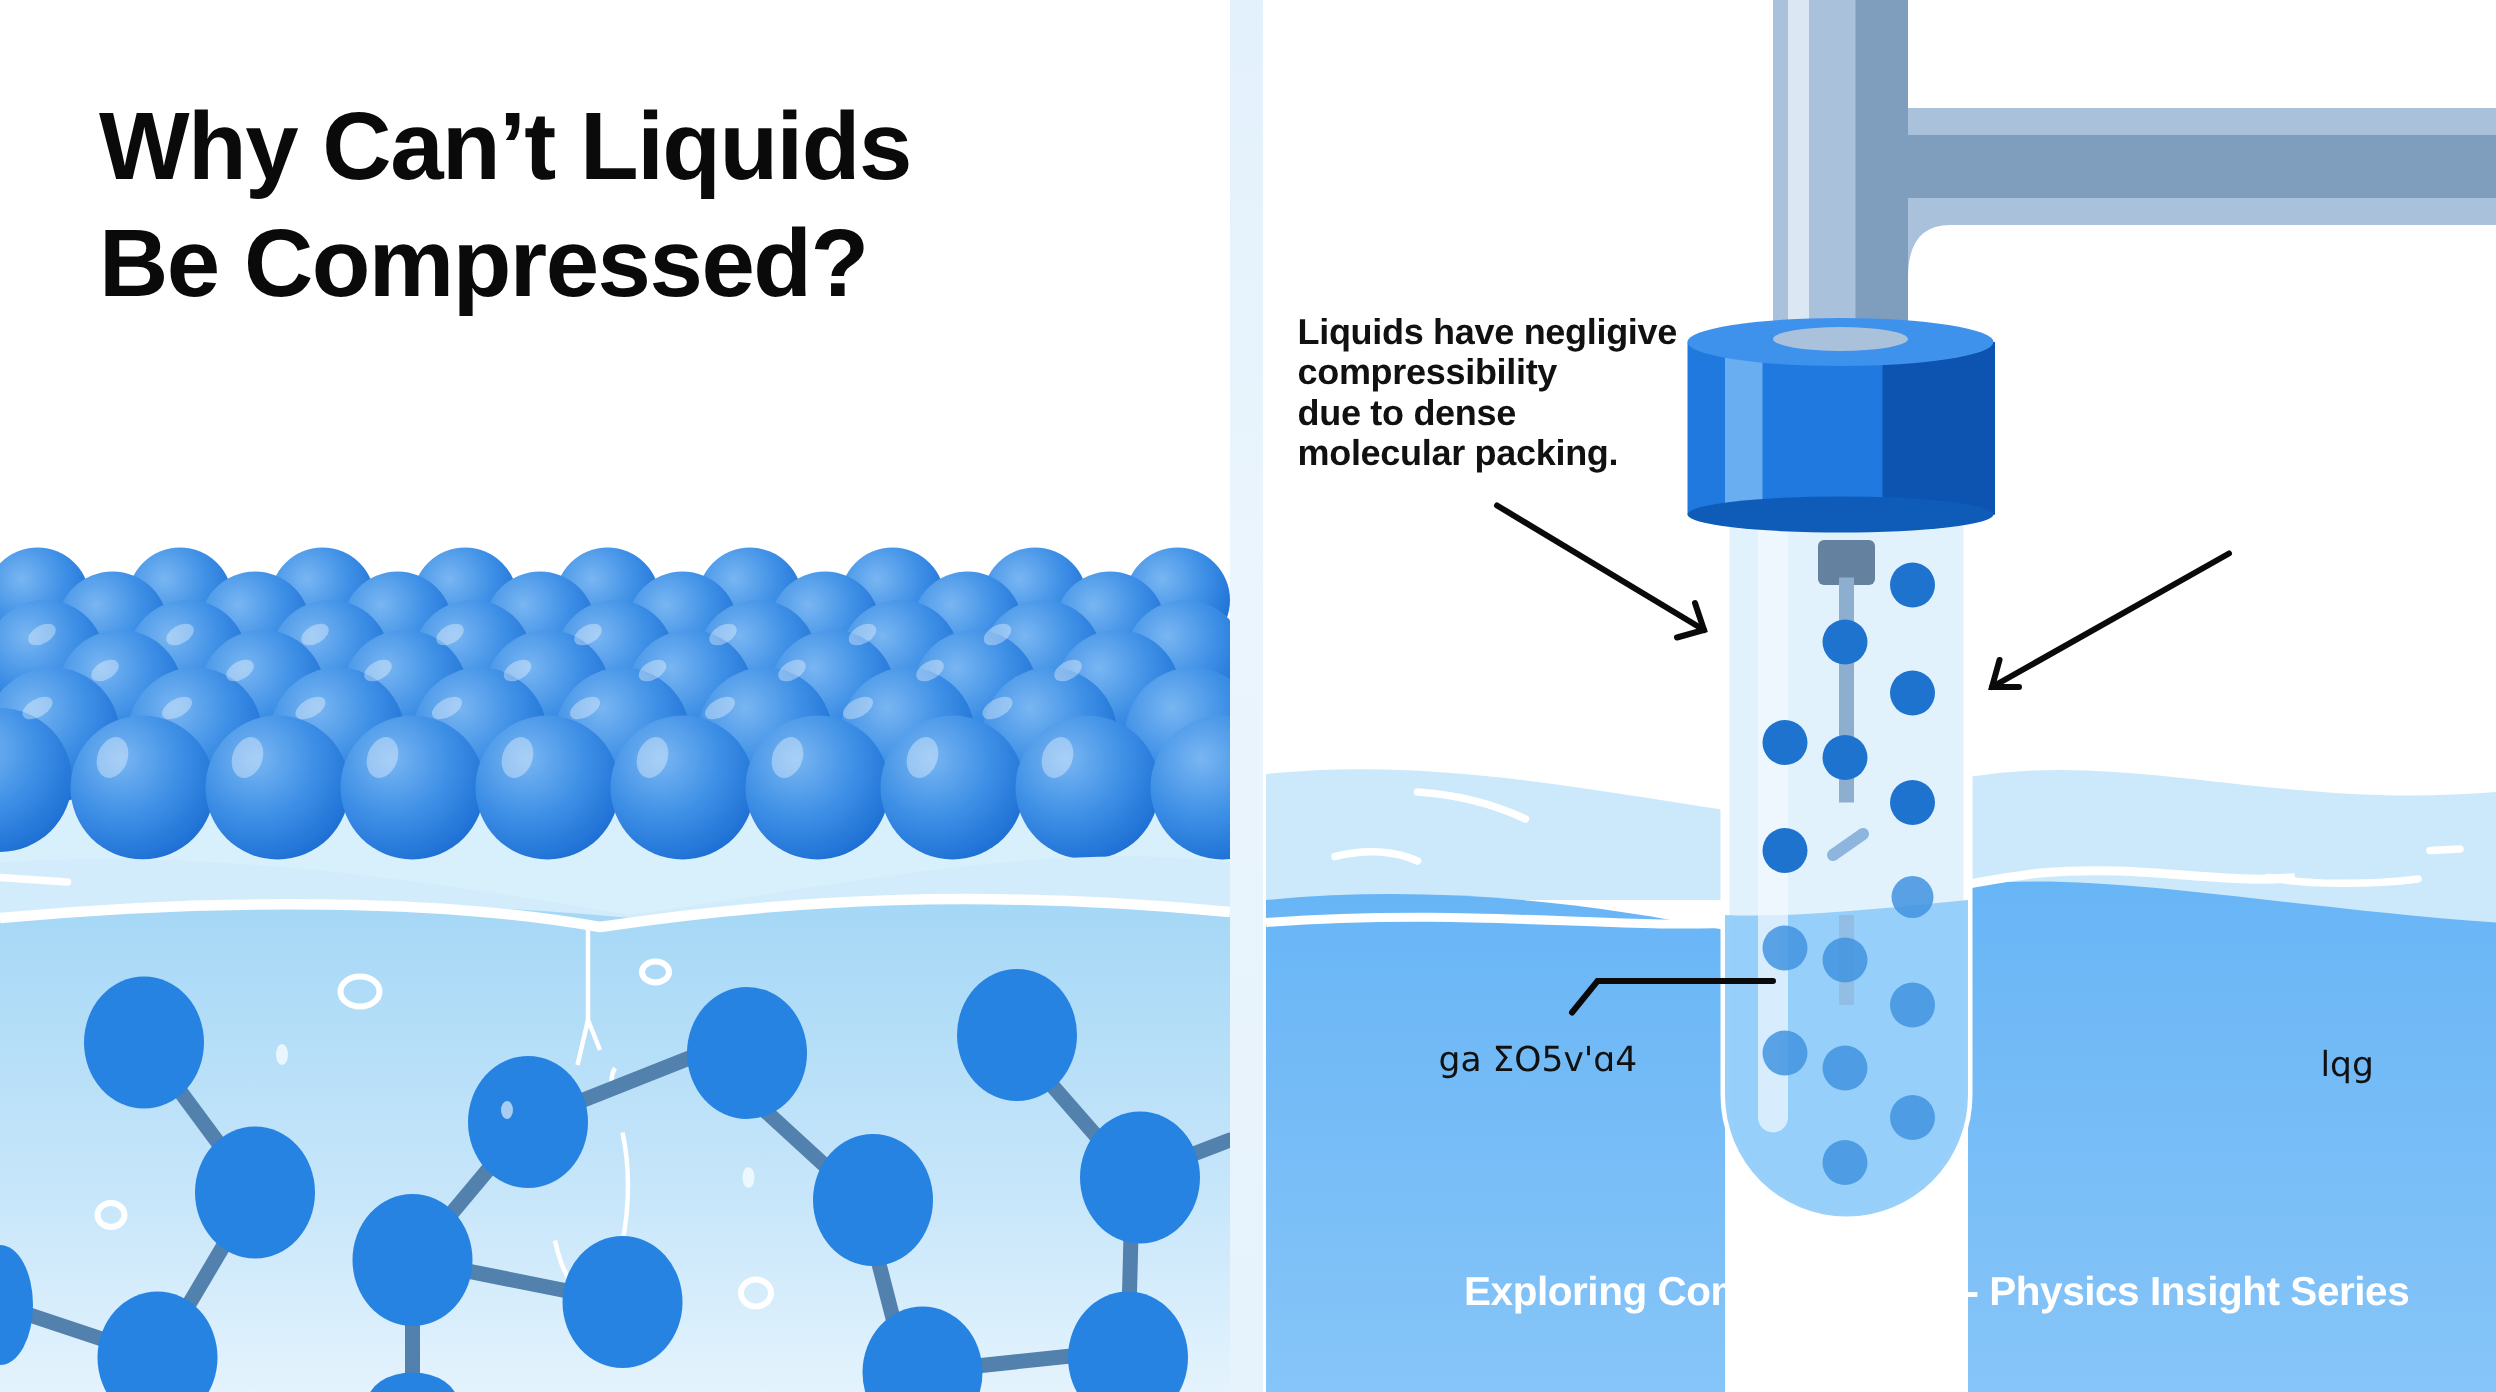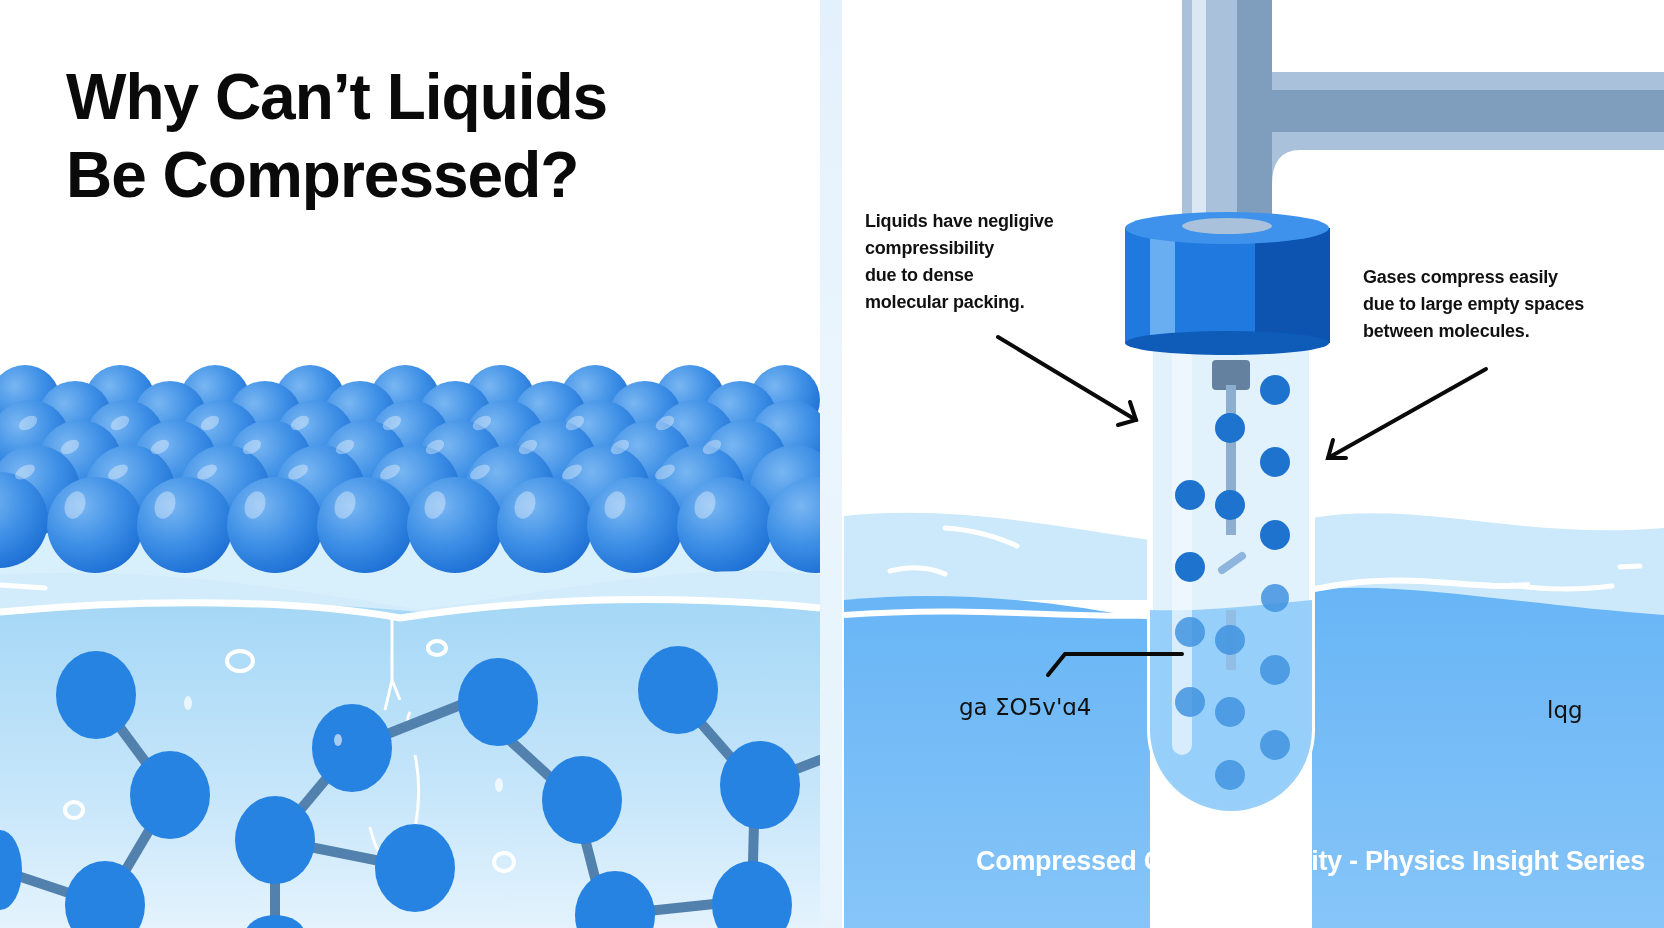--- a/index.html
+++ b/index.html
@@ -4,21 +4,21 @@
 <style>
   html,body{margin:0;padding:0;}
   body{width:1664px;height:928px;overflow:hidden;background:#ffffff;font-family:"Liberation Sans","DejaVu Sans",sans-serif;position:relative;}
   .panel{position:absolute;top:0;height:928px;overflow:hidden;}
   #left-panel{left:0;width:820px;background:#ffffff;}
   #divider{position:absolute;left:820px;top:0;width:22px;height:928px;background:linear-gradient(180deg,#e3f1fc 0%,#eaf5fd 40%,#e7f3fc 100%);}
   #divider-gap{position:absolute;left:842px;top:0;width:2px;height:928px;background:#ffffff;}
   #right-panel{left:844px;width:820px;background:#ffffff;}
   svg{position:absolute;left:0;top:0;}
   .title{position:absolute;left:66px;top:58px;font-weight:700;font-size:64px;line-height:78px;color:#0a0a0a;letter-spacing:-1px;white-space:pre-line;}
-  .annot{position:absolute;font-weight:700;color:#111;font-size:18px;line-height:27px;white-space:pre-line;letter-spacing:-0.2px;}
+  .annot{position:absolute;font-weight:700;color:#111;font-size:24px;line-height:27px;white-space:pre-line;letter-spacing:-0.2px;}
   .label{position:absolute;font-size:23px;color:#111;font-family:"DejaVu Sans",sans-serif;margin-left:32px;}
   .caption{position:absolute;left:976px;top:846px;font-weight:700;font-size:27px;color:#ffffff;letter-spacing:-0.3px;white-space:nowrap;}
 </style>
 </head>
 <body>
 
 <div class="panel" id="left-panel">
   <svg width="820" height="928" viewBox="0 0 820 928">
     <defs>
       <radialGradient id="sph" cx="0.35" cy="0.3" r="0.75">
@@ -275,20 +275,17 @@
       <g>
         <path d="M1048 675 L1065 654 L1182 654"></path>
       </g>
     </g>
   </svg>
 
   <div class="annot" style="left:21px;top:208px;">Liquids have negligive
 compressibility
 due to dense
 molecular packing.</div>
-  <div class="annot" style="left:519px;top:264px;">Gases compress easily
-due to large empty spaces
-between molecules.</div>
   <div class="label" style="left:83px;top:694px;">ga  ΣO5v'ɑ4</div>
   <div class="label" style="left:671px;top:697px;text-align:right;">lqg</div>
 </div>
 
-<div class="caption">Compressed Compressibility - Physics Insight Series</div>
+<div class="caption">Exploring Compressibility - Physics Insight Series</div>
 
 </body></html>

